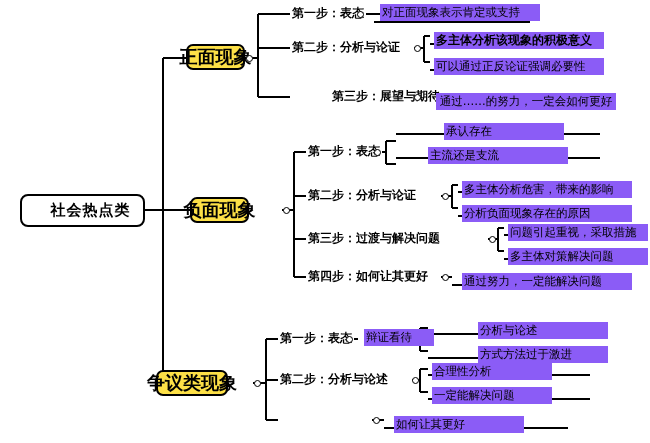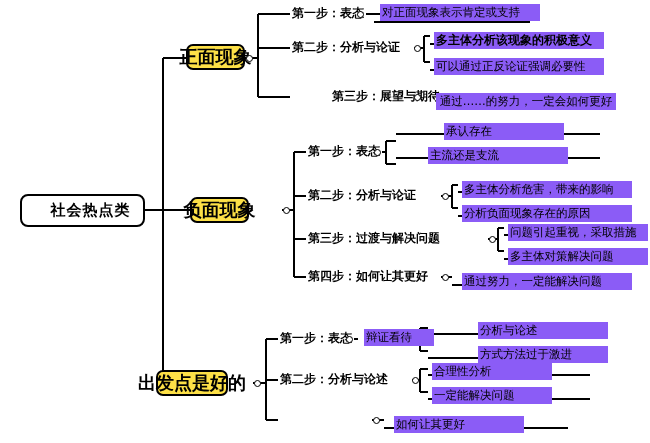--- a/index.html
+++ b/index.html
@@ -171,21 +171,21 @@
     <span>社会热点类</span>
   </div>
 
   <div class="node branch" style="left:186px; top:44px; width:59px; height:26px;">
     <span>正面现象</span>
   </div>
   <div class="node branch" style="left:190px; top:197px; width:59px; height:26px;">
     <span>负面现象</span>
   </div>
   <div class="node branch" style="left:156px; top:370px; width:72px; height:26px;">
-    <span>出发点是好的</span>
+    <span>争议类现象</span>
   </div>
 
   <div class="dot" style="left:246px; top:55px;"></div>
   <div class="dot" style="left:283px; top:207px;"></div>
   <div class="dot" style="left:254px; top:380px;"></div>
 
   <div class="node step" style="left:290px; top:4px; width:76px; height:19px; justify-content:flex-start;">
     <span>第一步：表态</span>
   </div>
   <div class="dot" style="left:357px; top:11px;"></div>

